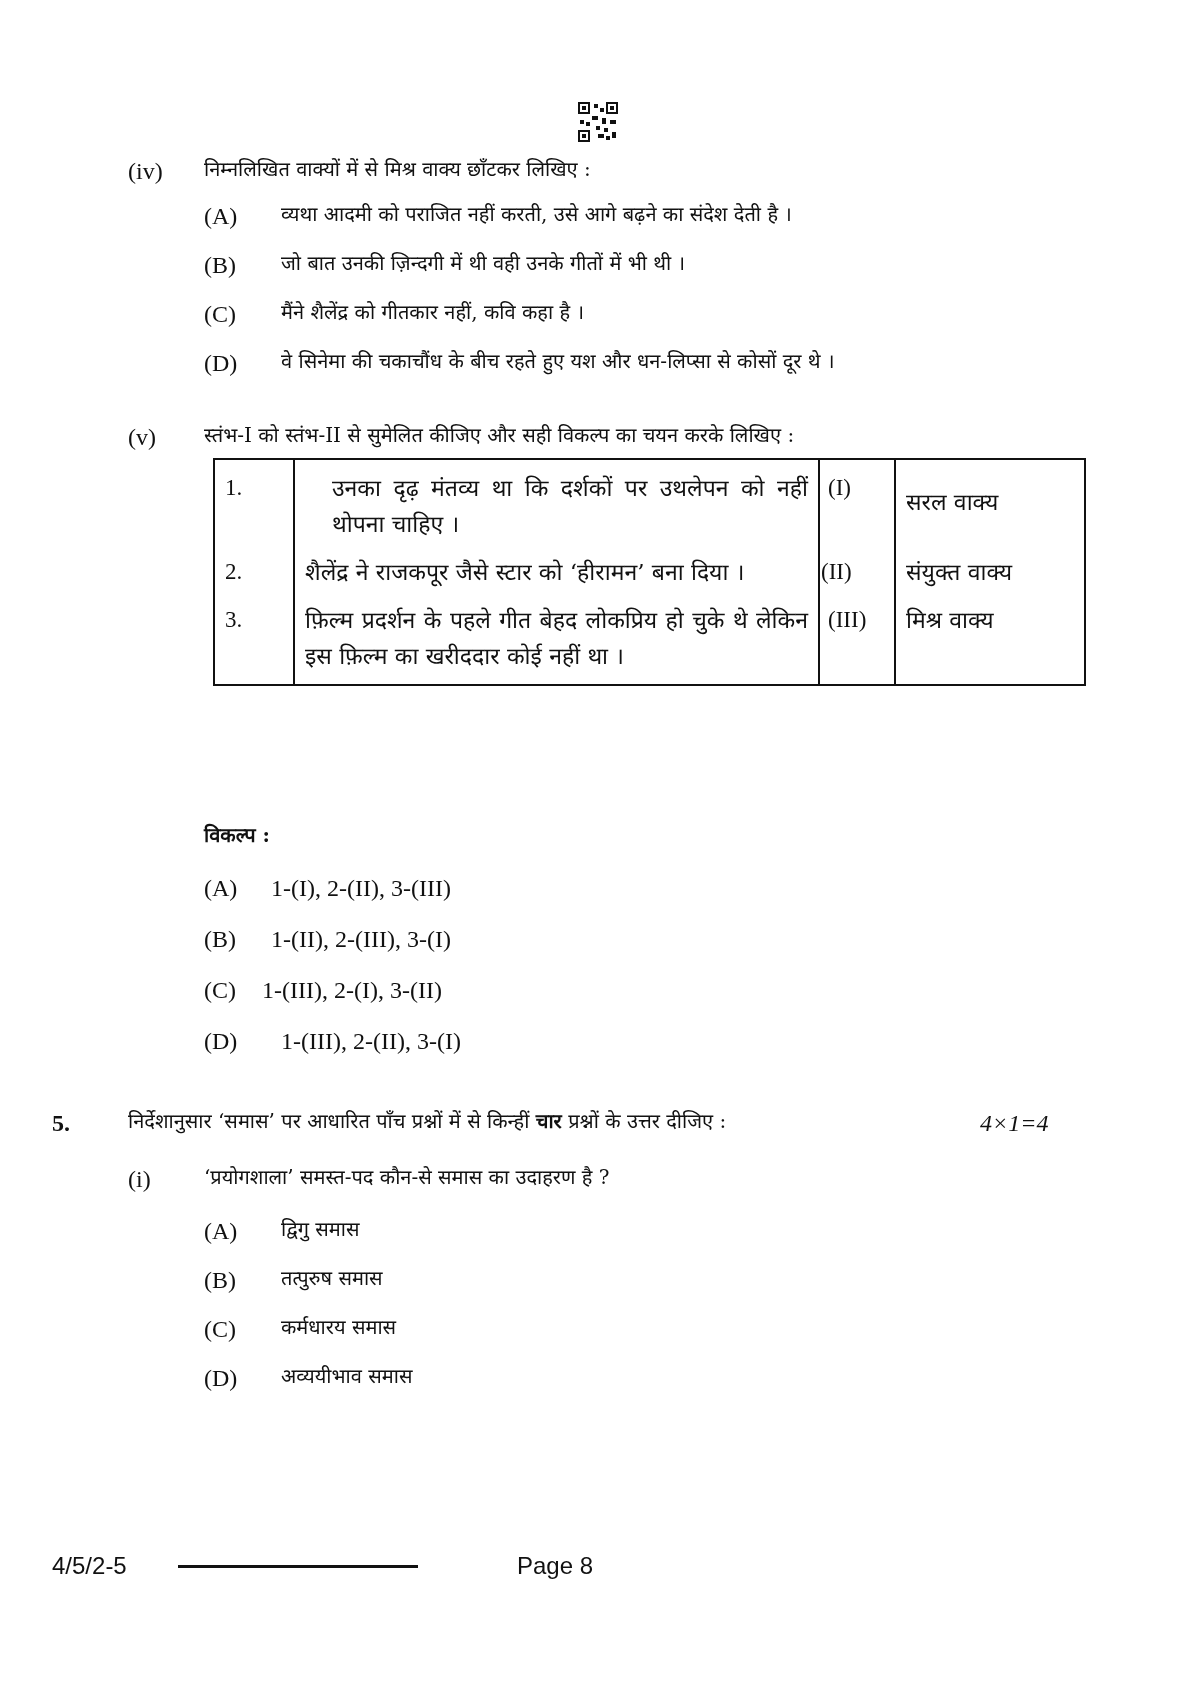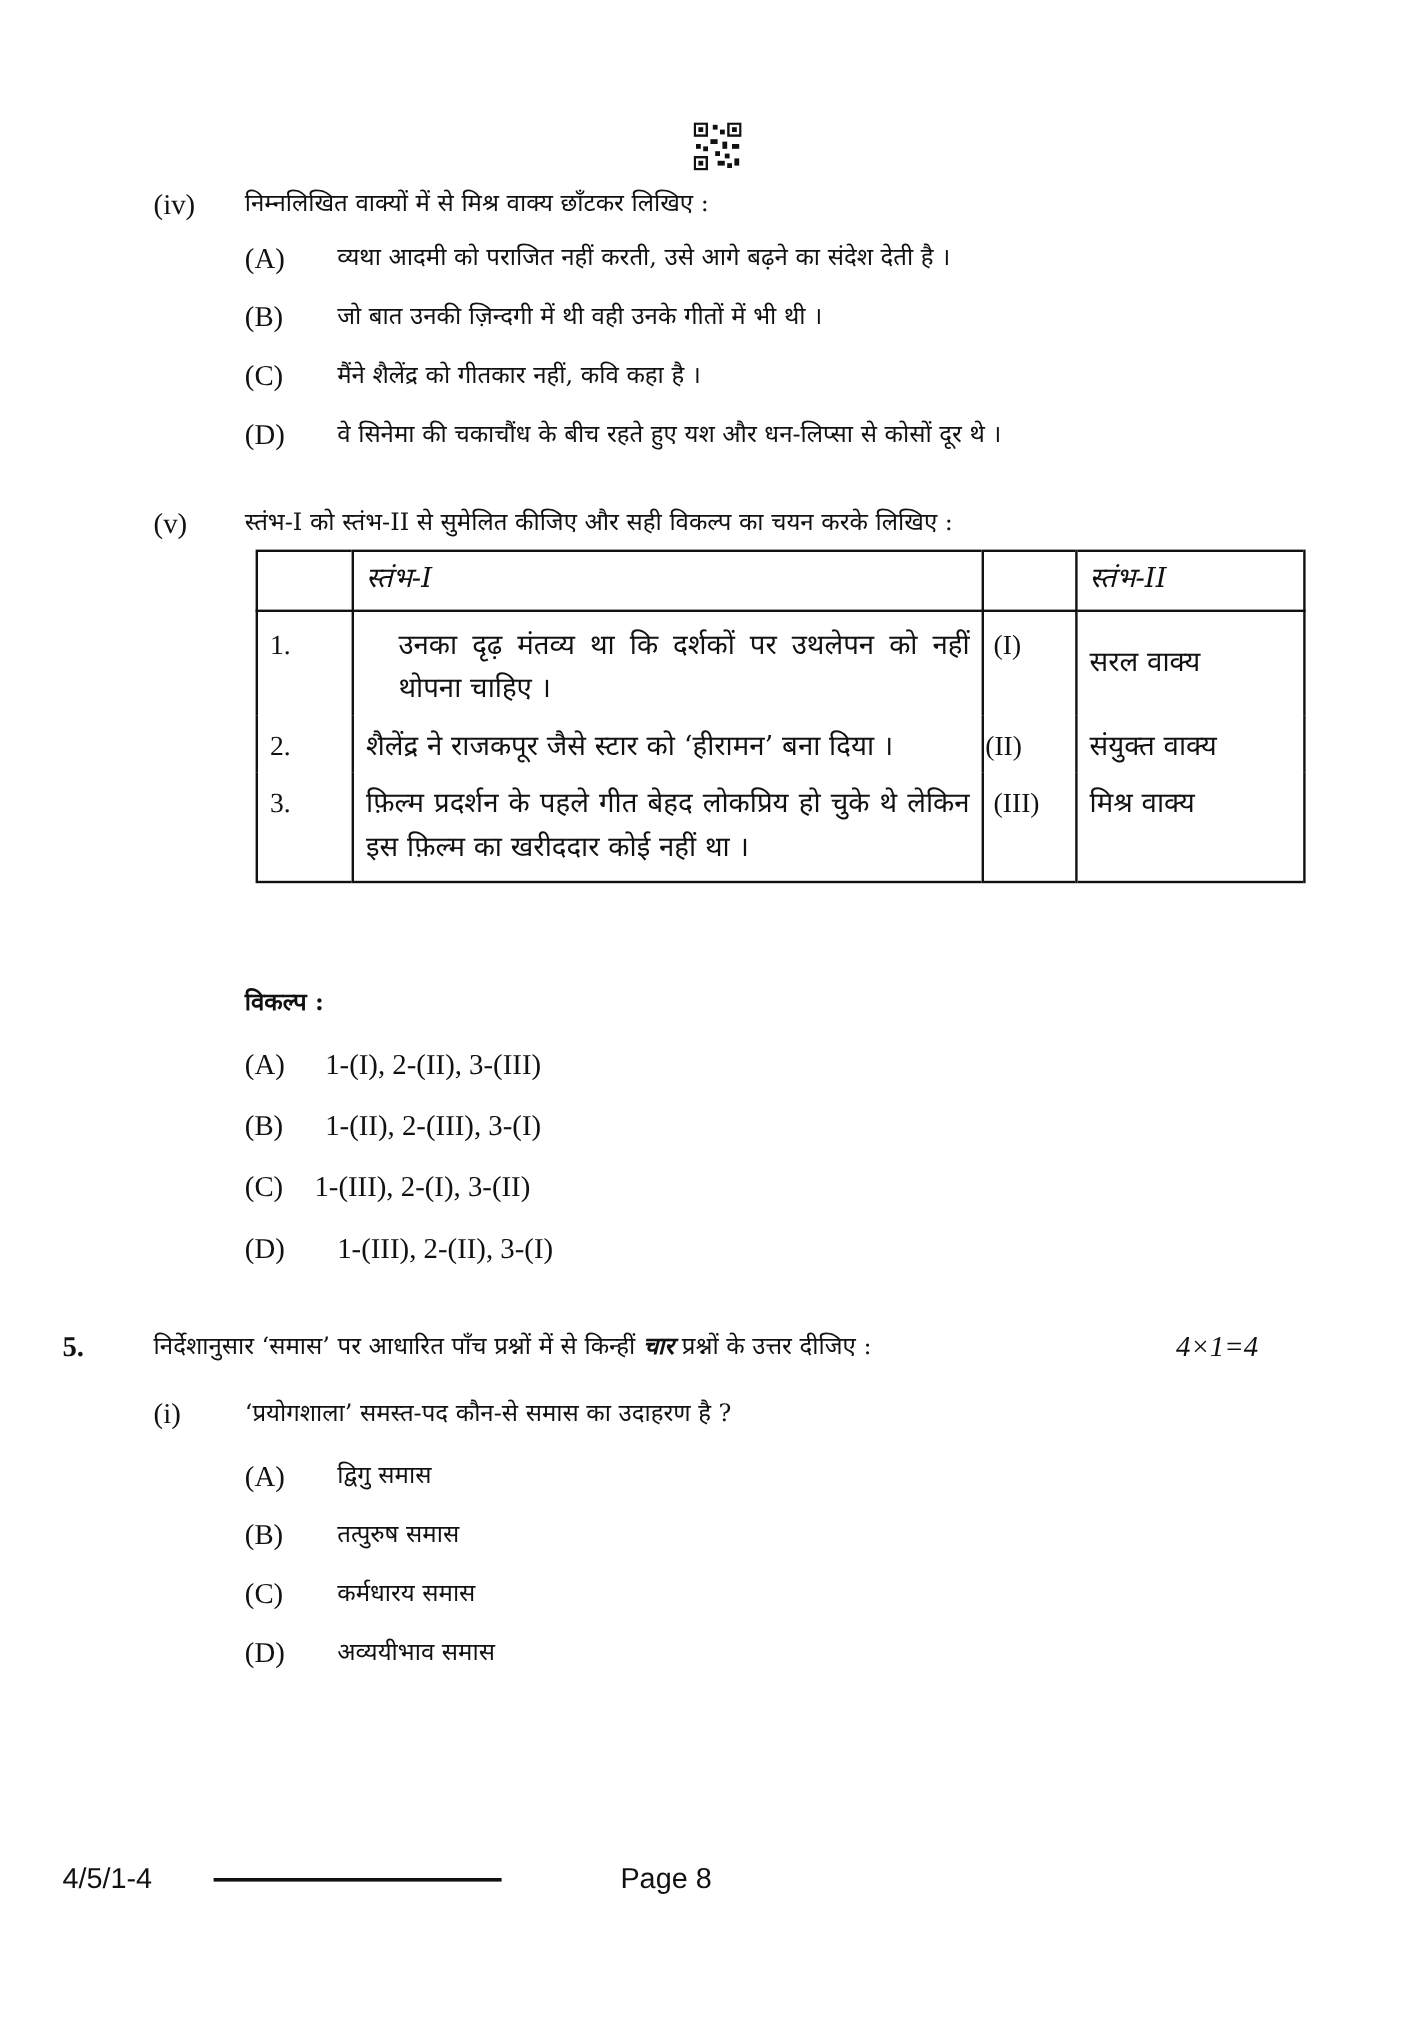--- a/index.html
+++ b/index.html
@@ -55,26 +55,20 @@
 <div class="abs txt num" style="left:204px;top:299px;">(C)</div>
 <div class="abs txt" style="left:281px;top:297px;">मैंने शैलेंद्र को गीतकार नहीं, कवि कहा है ।</div>
 <div class="abs txt num" style="left:204px;top:348px;">(D)</div>
 <div class="abs txt" style="left:281px;top:346px;">वे सिनेमा की चकाचौंध के बीच रहते हुए यश और धन-लिप्सा से कोसों दूर थे ।</div>
 
 <div class="abs txt num" style="left:128px;top:422px;">(v)</div>
 <div class="abs txt" style="left:204px;top:420px;">स्तंभ-I को स्तंभ-II से सुमेलित कीजिए और सही विकल्प का चयन करके लिखिए :</div>
 
 <table class="match" style="left:213px;top:458px;">
   <tbody>
-      <tr class="head">
-    <td class="c0"></td>
-    <td class="c1">स्तंभ-I</td>
-    <td class="c2"></td>
-    <td class="c3">स्तंभ-II</td>
-  </tr>
   <tr>
     <td class="c0 num" style="padding-top:10px;">1.</td>
     <td class="c1" style="padding-top:10px;padding-left:37px;">उनका दृढ़ मंतव्य था कि दर्शकों पर उथलेपन को नहीं थोपना चाहिए ।</td>
     <td class="c2 num" style="padding-top:10px;padding-left:8px;">(I)</td>
     <td class="c3" style="padding-top:24px;">सरल वाक्य</td>
   </tr>
   <tr>
     <td class="c0 num" style="padding-top:8px;">2.</td>
     <td class="c1" style="padding-top:8px;">शैलेंद्र ने राजकपूर जैसे स्टार को ‘हीरामन’ बना दिया ।</td>
     <td class="c2 num" style="padding-top:8px;padding-left:1px;">(II)</td>
@@ -94,30 +88,30 @@
 <div class="abs txt num" style="left:204px;top:873px;">(A)</div>
 <div class="abs txt num" style="left:271px;top:873px;">1-(I), 2-(II), 3-(III)</div>
 <div class="abs txt num" style="left:204px;top:924px;">(B)</div>
 <div class="abs txt num" style="left:271px;top:924px;">1-(II), 2-(III), 3-(I)</div>
 <div class="abs txt num" style="left:204px;top:975px;">(C)</div>
 <div class="abs txt num" style="left:262px;top:975px;">1-(III), 2-(I), 3-(II)</div>
 <div class="abs txt num" style="left:204px;top:1026px;">(D)</div>
 <div class="abs txt num" style="left:281px;top:1026px;">1-(III), 2-(II), 3-(I)</div>
 
 <div class="abs txt num" style="left:52px;top:1108px;font-weight:bold;">5.</div>
-<div class="abs txt" style="left:128px;top:1106px;"><span>निर्देशानुसार ‘समास’ पर आधारित पाँच प्रश्नों में से किन्हीं </span><span style="font-weight:bold;font-style:italic;">चार</span><span> प्रश्नों के उत्तर दीजिए :</span></div>
+<div class="abs txt" style="left:128px;top:1106px;"><span>निर्देशानुसार ‘समास’ पर आधारित पाँच प्रश्नों में से किन्हीं </span><span style="font-weight:bold;">चार</span><span> प्रश्नों के उत्तर दीजिए :</span></div>
 <div class="abs txt num" style="left:980px;top:1108px;font-style:italic;">4×1=4</div>
 
 <div class="abs txt num" style="left:128px;top:1164px;">(i)</div>
 <div class="abs txt" style="left:204px;top:1162px;">‘प्रयोगशाला’ समस्त-पद कौन-से समास का उदाहरण है ?</div>
 
 <div class="abs txt num" style="left:204px;top:1216px;">(A)</div>
 <div class="abs txt" style="left:281px;top:1214px;">द्विगु समास</div>
 <div class="abs txt num" style="left:204px;top:1265px;">(B)</div>
 <div class="abs txt" style="left:281px;top:1263px;">तत्पुरुष समास</div>
 <div class="abs txt num" style="left:204px;top:1314px;">(C)</div>
 <div class="abs txt" style="left:281px;top:1312px;">कर्मधारय समास</div>
 <div class="abs txt num" style="left:204px;top:1363px;">(D)</div>
 <div class="abs txt" style="left:281px;top:1361px;">अव्ययीभाव समास</div>
 
-<div class="abs footer-code" style="left:52px;top:1552px;">4/5/1-4</div>
+<div class="abs footer-code" style="left:52px;top:1552px;">4/5/2-5</div>
 <div class="abs footer-line" style="left:178px;top:1565px;width:240px;"></div>
 <div class="abs footer-code" style="left:517px;top:1552px;">Page 8</div>
 
 </body></html>

